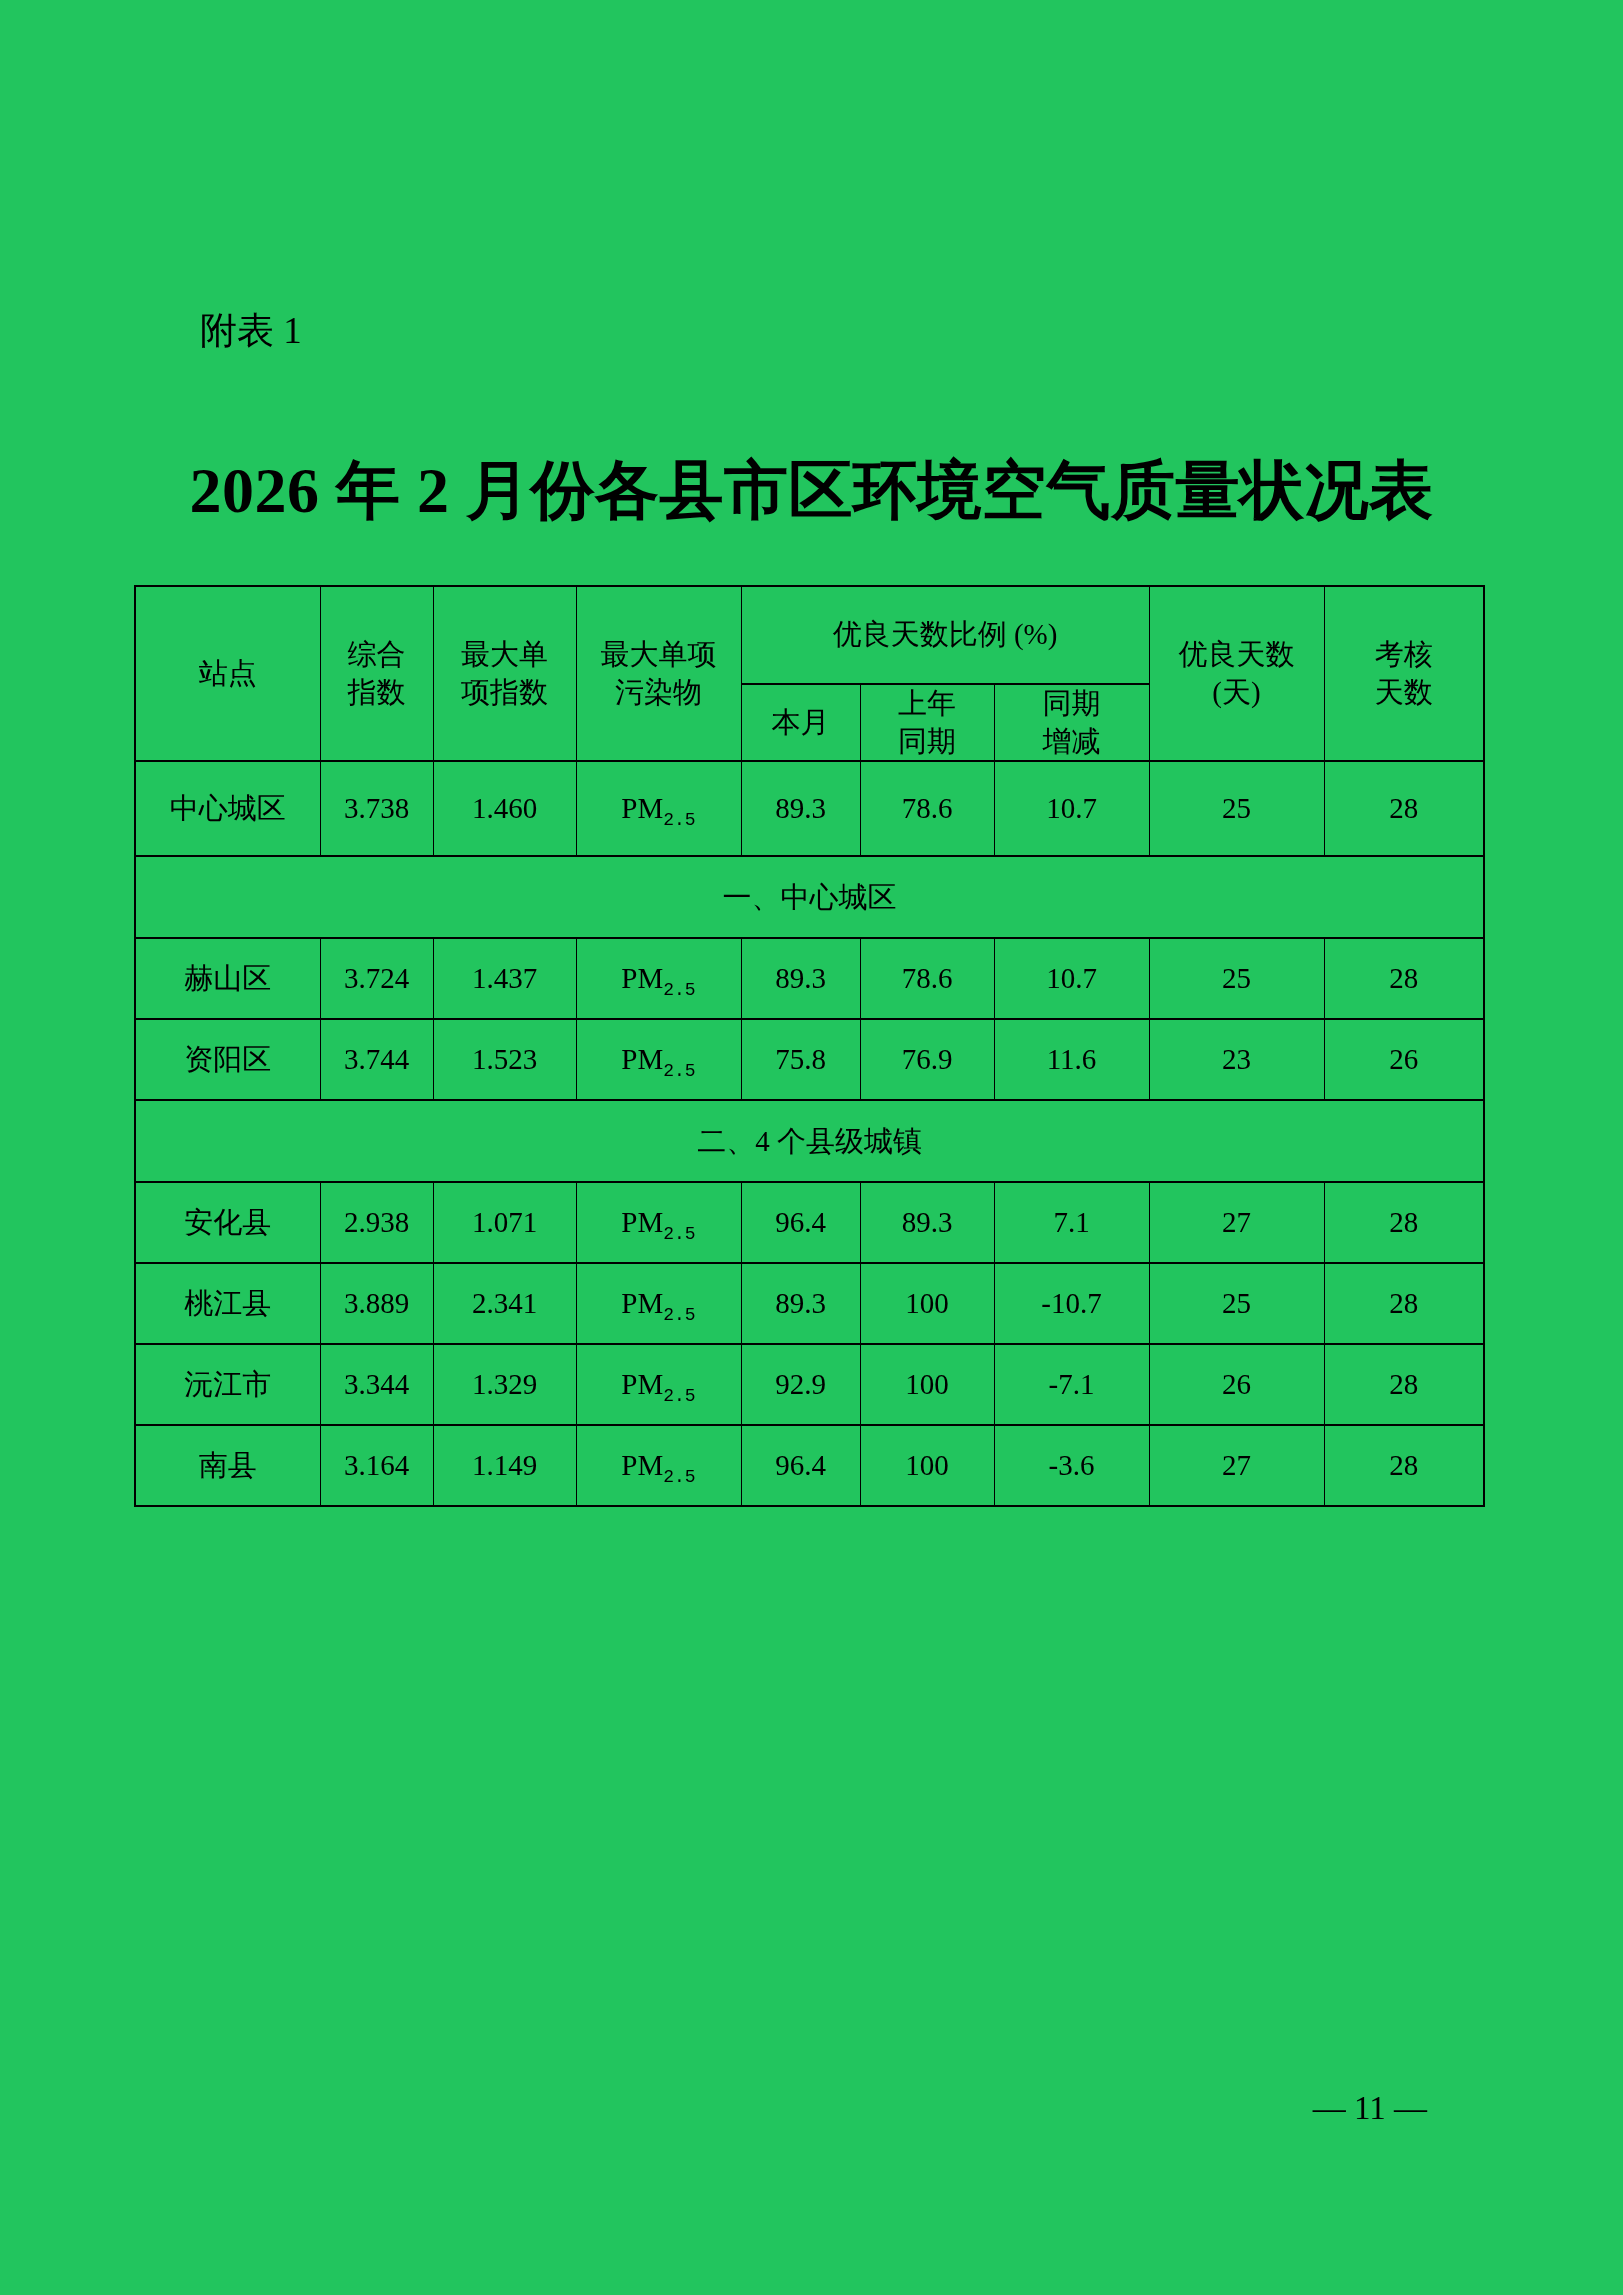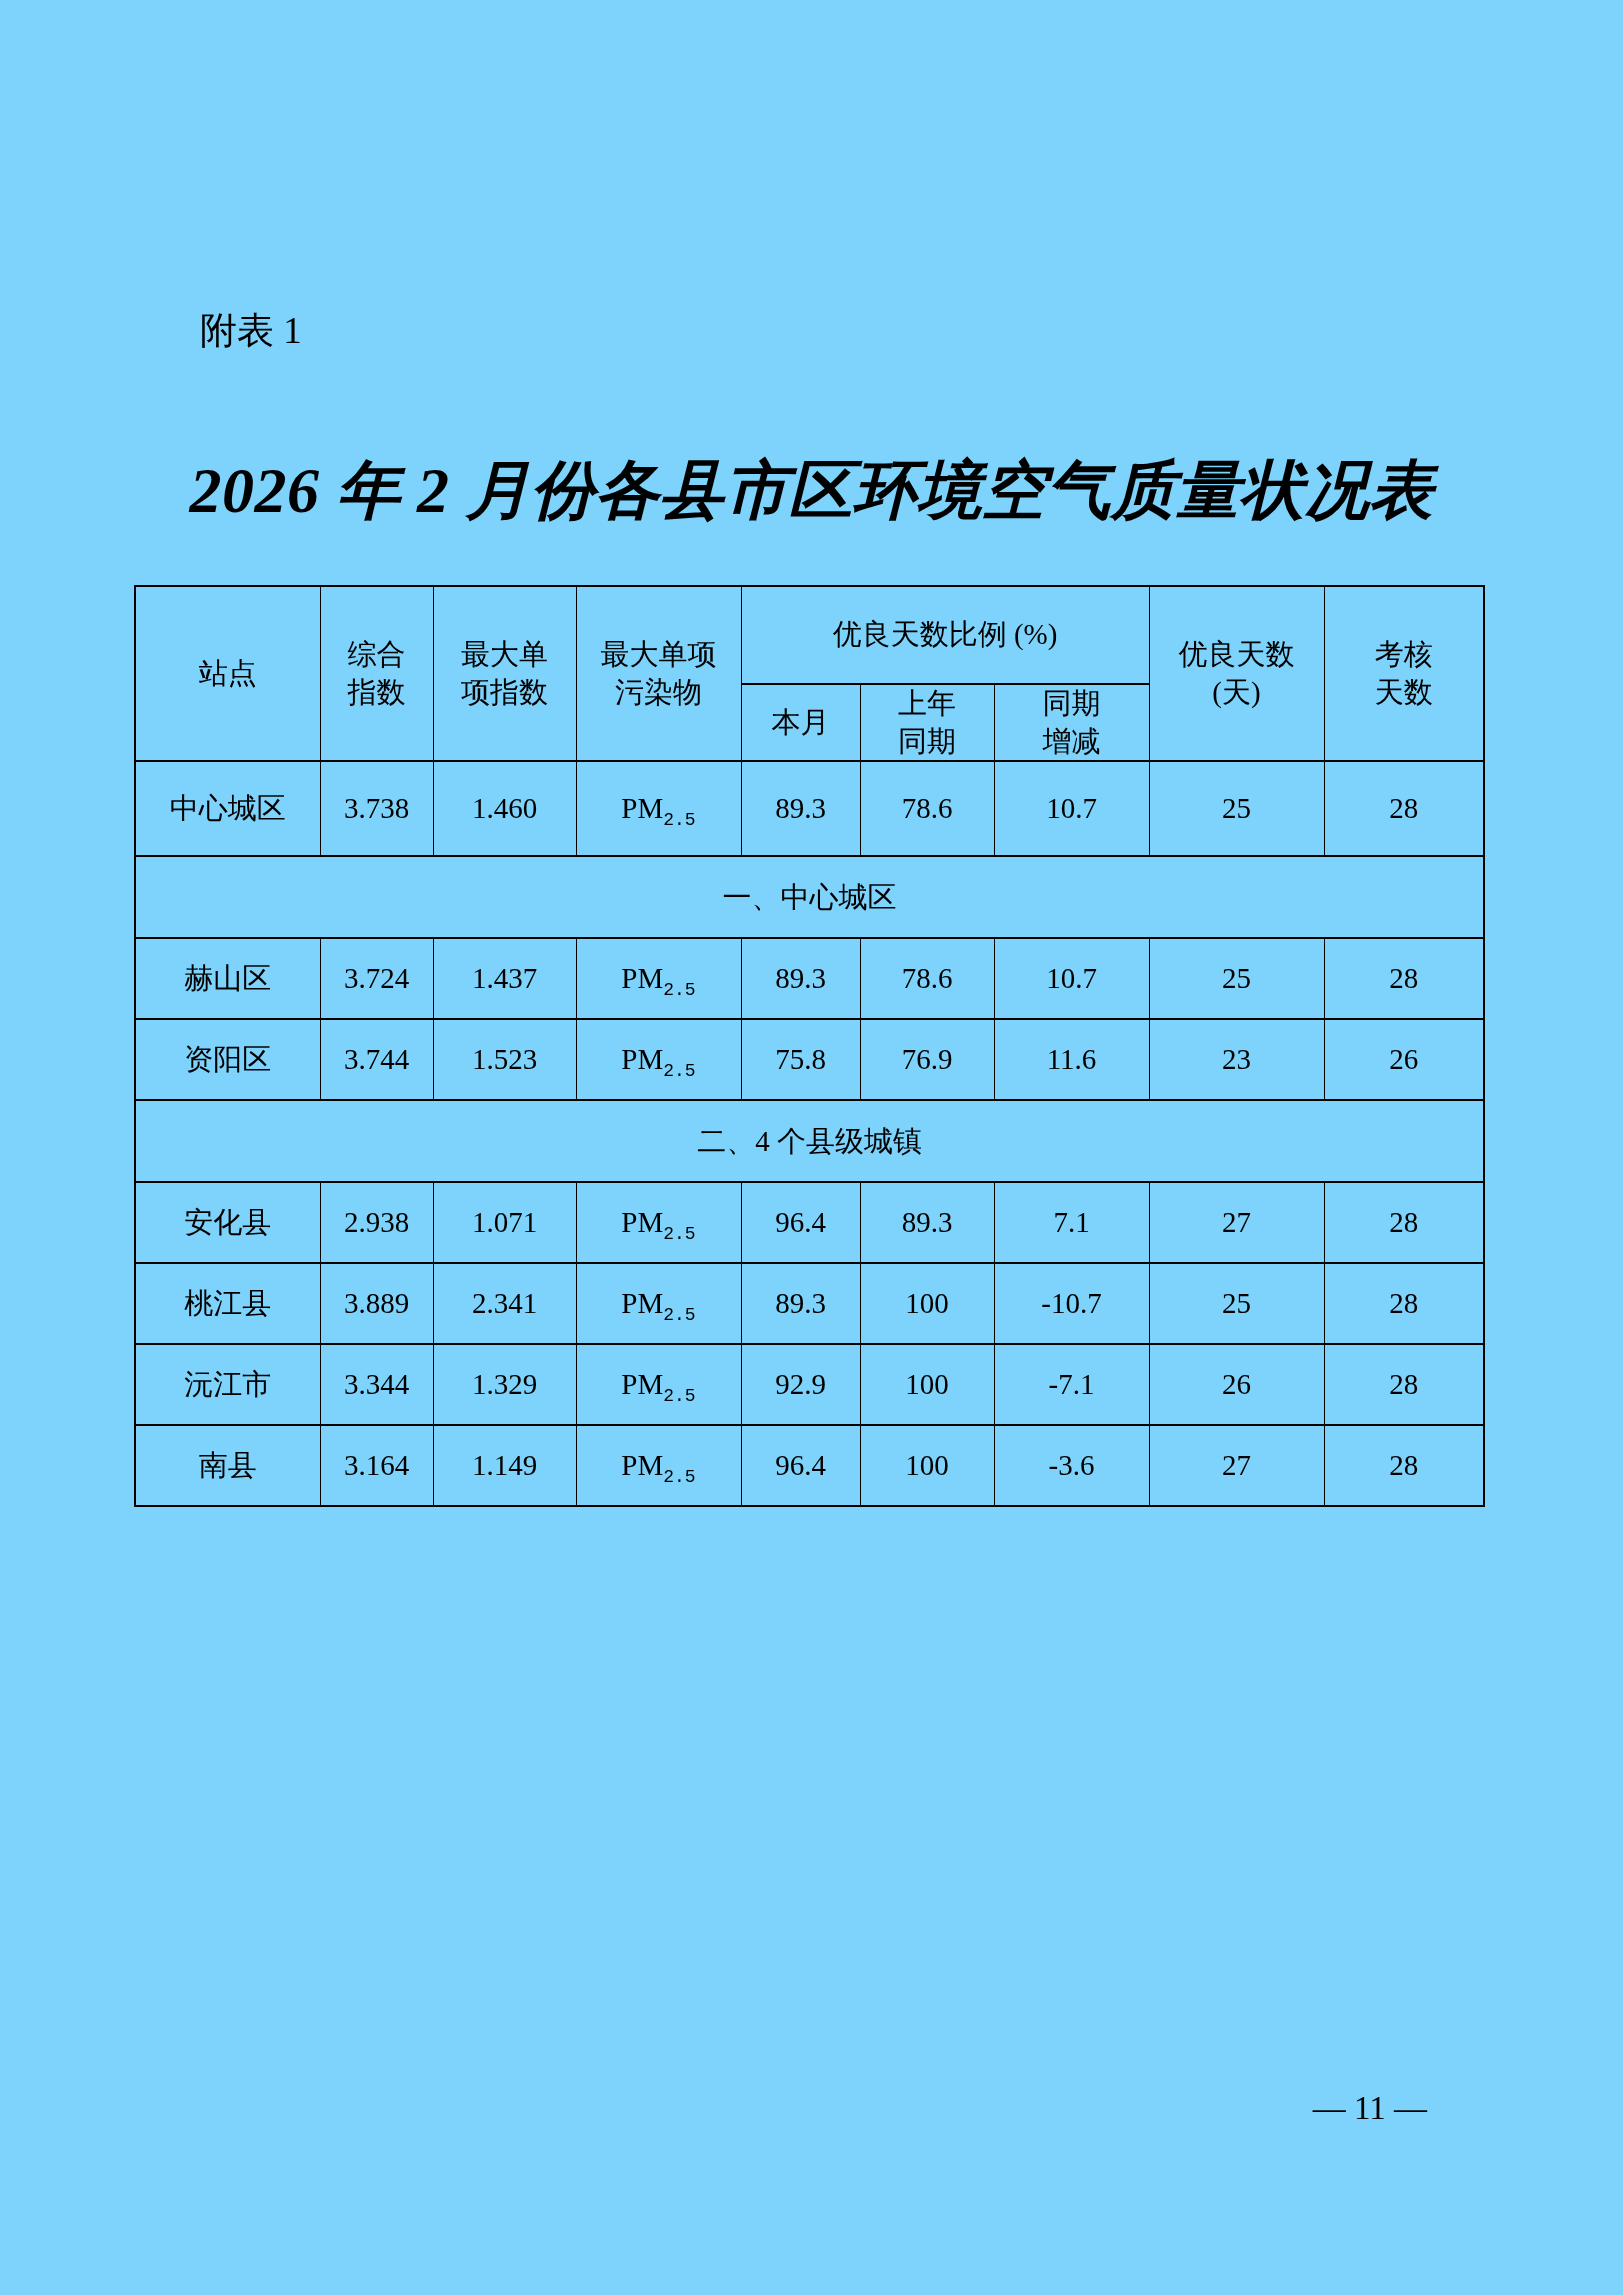--- a/index.html
+++ b/index.html
@@ -4,21 +4,21 @@
 <style>
   html, body {
     margin: 0;
     padding: 0;
     background: #ffffff;
   }
   .page {
     position: relative;
     width: 1623px;
     height: 2295px;
-    background: #7dd3fc;
+    background: #22c55e;
     color: #000000;
     font-family: "Liberation Serif", "DejaVu Serif", serif;
     overflow: hidden;
   }
   .appendix-label {
     position: absolute;
     left: 200px;
     top: 309px;
     font-size: 37px;
     line-height: 1.2;
@@ -29,21 +29,20 @@
     left: 0;
     top: 453px;
     width: 1623px;
     margin: 0;
     text-align: center;
     font-size: 64px;
     font-weight: bold;
     line-height: 1.2;
     letter-spacing: 0.5px;
     white-space: pre;
-    font-style: italic;
   }
   table.aq-table {
     position: absolute;
     left: 134px;
     top: 585px;
     width: 1349px;
     border-collapse: collapse;
     table-layout: fixed;
     border: 2.6px solid #000;
   }

